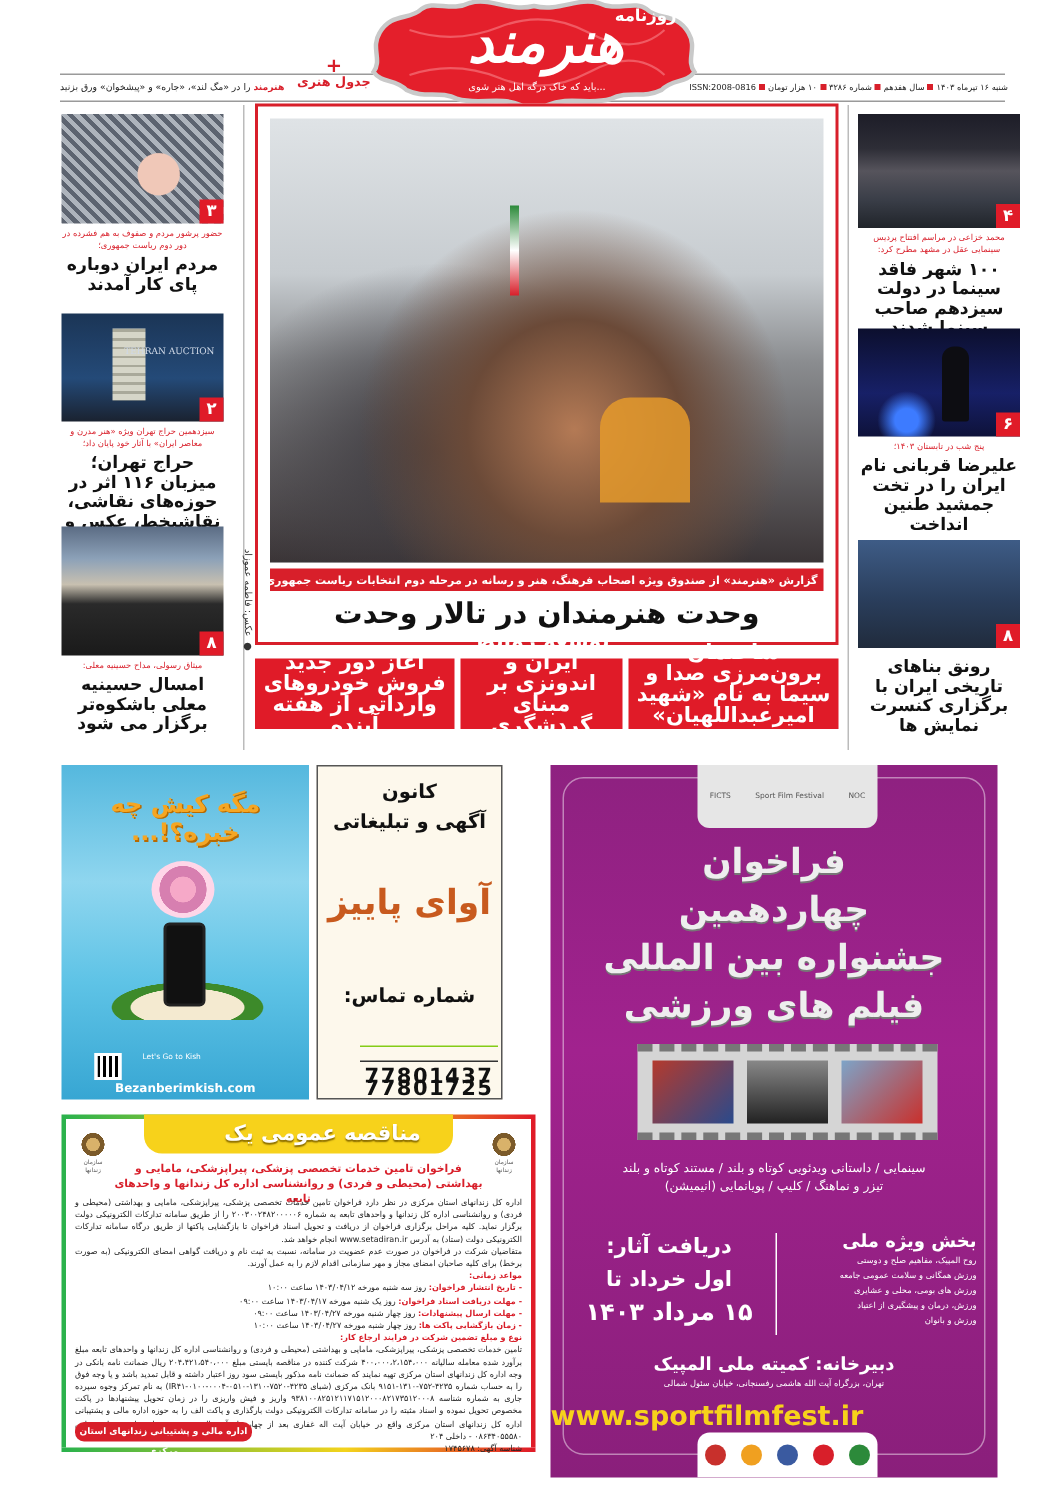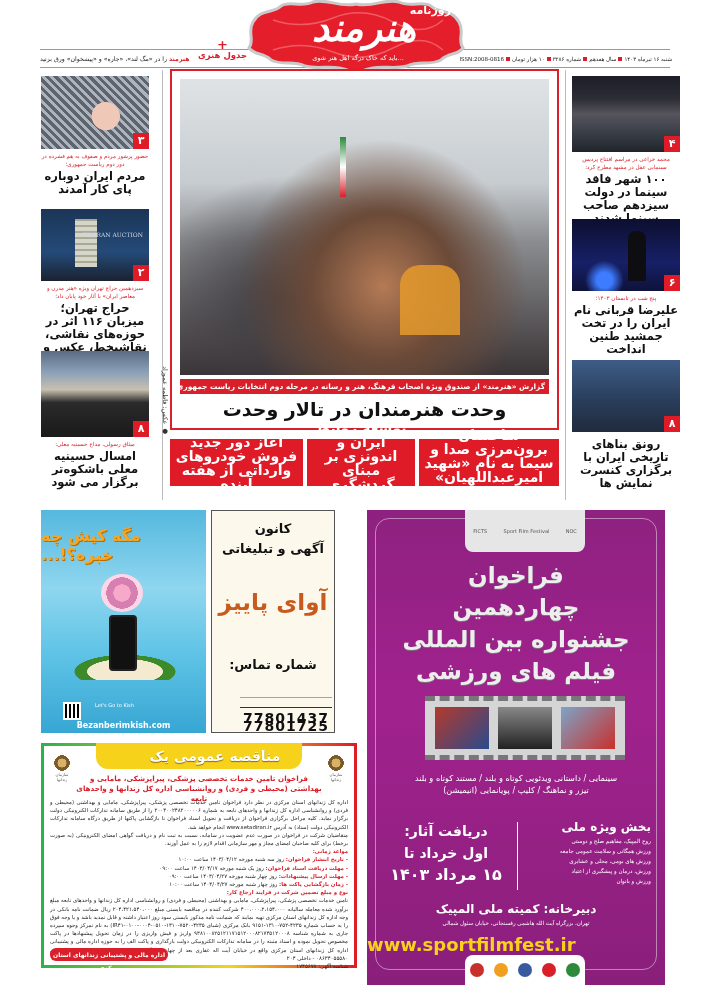--- a/index.html
+++ b/index.html
@@ -56,21 +56,21 @@
   .p-auction .rug { position: absolute; left: 34px; top: 10px; width: 22px; height: 48px; background: repeating-linear-gradient(0deg, #d6d6c8 0 4px, #a9a99a 4px 6px); }
   .p-auction .txt { position: absolute; right: 6px; top: 22px; color: #cfd8e6; font-family: "DejaVu Serif", serif; font-size: 6px; }
   .p-hosseinieh { height: 86px; background: linear-gradient(180deg, #5b6c84 0%, #8ca1b8 25%, #c8c0b0 45%, #2a2a2a 60%, #1a1a1a 100%); }
   .p-cinema { height: 76px; background: linear-gradient(180deg, #1d1d28 0%, #2d2d36 30%, #56545c 50%, #3a3e48 75%, #20242a 100%); }
   .p-concert { height: 72px; background: radial-gradient(circle at 30% 85%, #3d7bff 0 8%, transparent 20%), linear-gradient(180deg, #0c0f2e 0%, #172067 60%, #0e123a 100%); }
   .p-concert .man { position: absolute; left: 56px; top: 12px; width: 18px; height: 50px; background: #0d0d12; border-radius: 8px 8px 2px 2px; }
   .p-show { height: 72px; background: linear-gradient(180deg, #3e5c86 0%, #2a3e5c 55%, #202b3c 100%); }
 
   
   .ad-kish { position: absolute; top: 510px; left: 41px; width: 165px; height: 223px; background: linear-gradient(180deg, #55b8de 0%, #8fd6ef 35%, #5ec3e6 65%, #37a6d3 100%); overflow: hidden; }
-  .ad-kish .slogan { position: absolute; top: 16px; left: 0; width: 100%; text-align: left; font-size: 16px; font-weight: bold; color: #f5a623; text-shadow: 1px 1px 0 #b86a00; }
+  .ad-kish .slogan { position: absolute; top: 16px; left: 0; width: 100%; text-align: center; font-size: 16px; font-weight: bold; color: #f5a623; text-shadow: 1px 1px 0 #b86a00; }
   .ad-kish .island { position: absolute; top: 142px; left: 25px; width: 118px; height: 28px; background: radial-gradient(ellipse at 50% 70%, #f4ead0 0 45%, #3d8a2a 46% 60%, transparent 61%); }
   .ad-kish .phone { position: absolute; top: 105px; left: 68px; width: 28px; height: 56px; background: #111; border-radius: 4px; border: 2px solid #222; }
   .ad-kish .balloons { position: absolute; top: 64px; left: 60px; width: 42px; height: 38px; background: radial-gradient(circle, #f6a9c8 0 30%, #d77fb0 31% 55%, #ffd6e8 56% 100%); border-radius: 50%; }
   .ad-kish .qr { position: absolute; top: 192px; left: 22px; width: 18px; height: 18px; background: repeating-linear-gradient(90deg, #000 0 2px, #fff 2px 4px), #fff; border: 2px solid #fff; }
   .ad-kish .url { position: absolute; bottom: 3px; left: 0; width: 100%; text-align: center; font-size: 8px; font-weight: bold; color: #fff; direction: ltr; }
   .ad-kish .logos { position: absolute; top: 192px; left: 54px; font-size: 5px; color: #fff; direction: ltr; }
 
   .ad-avaye { position: absolute; top: 510px; left: 211px; width: 124px; height: 223px; background: #fdf8ec; border: 1px solid #555; }
   .ad-avaye .t1 { position: absolute; top: 10px; width: 100%; text-align: center; font-size: 13px; font-weight: bold; }
   .ad-avaye .t2 { position: absolute; top: 30px; width: 100%; text-align: center; font-size: 13px; font-weight: bold; }

